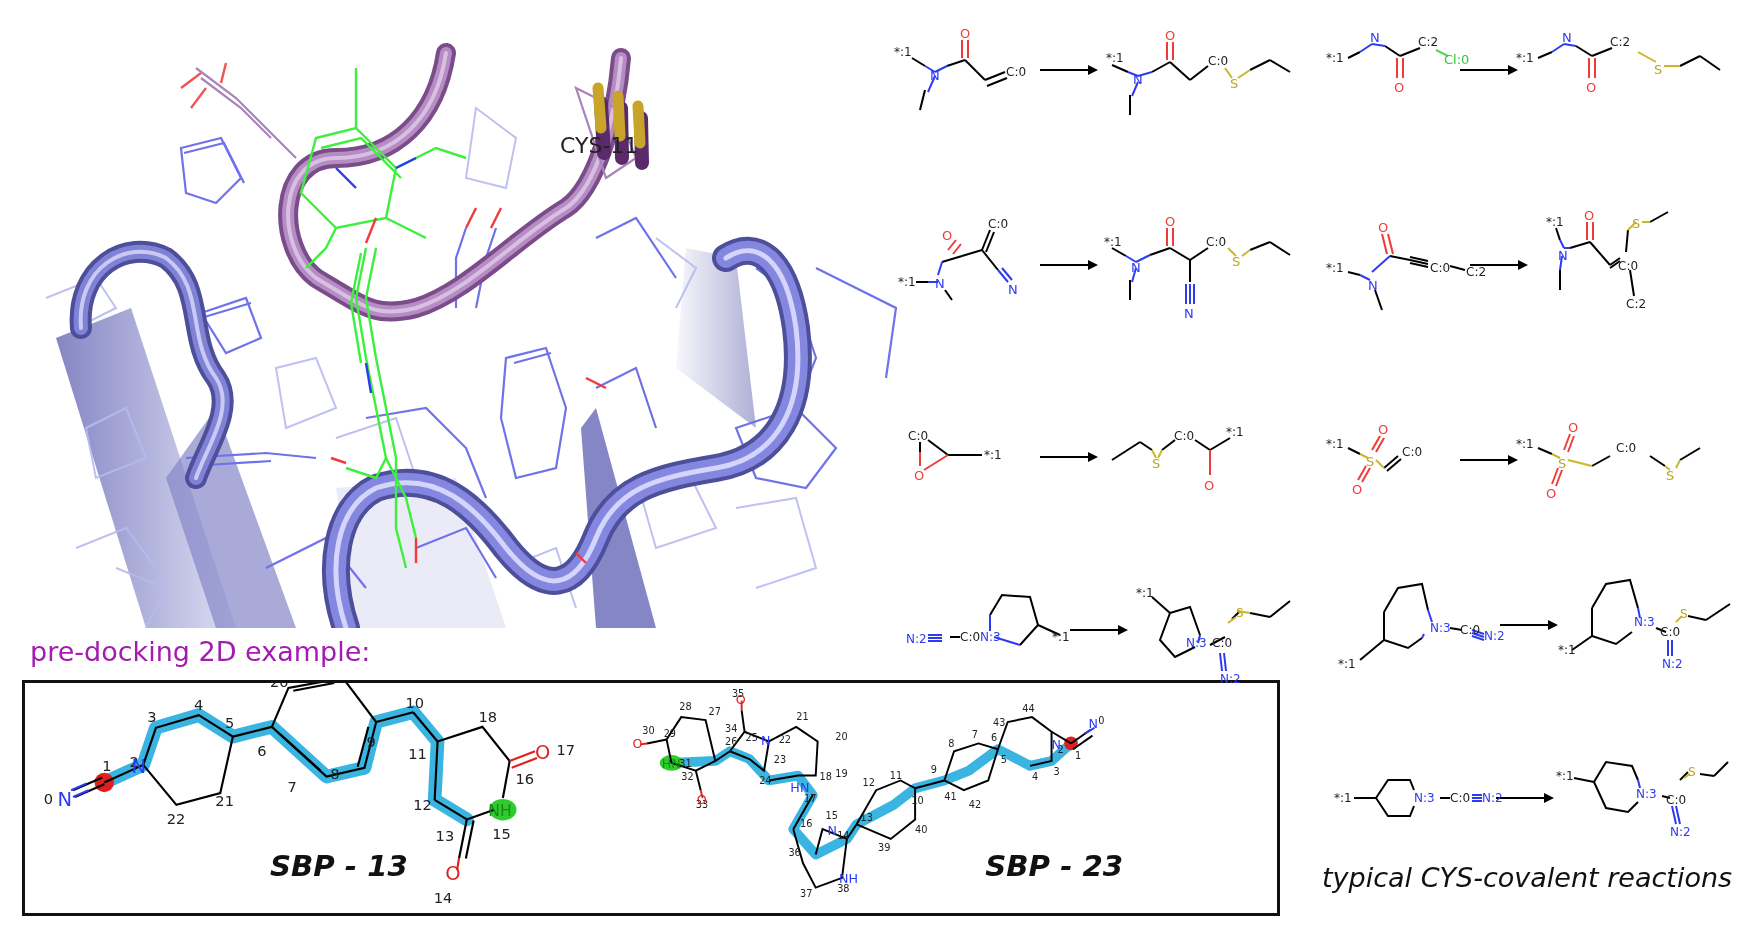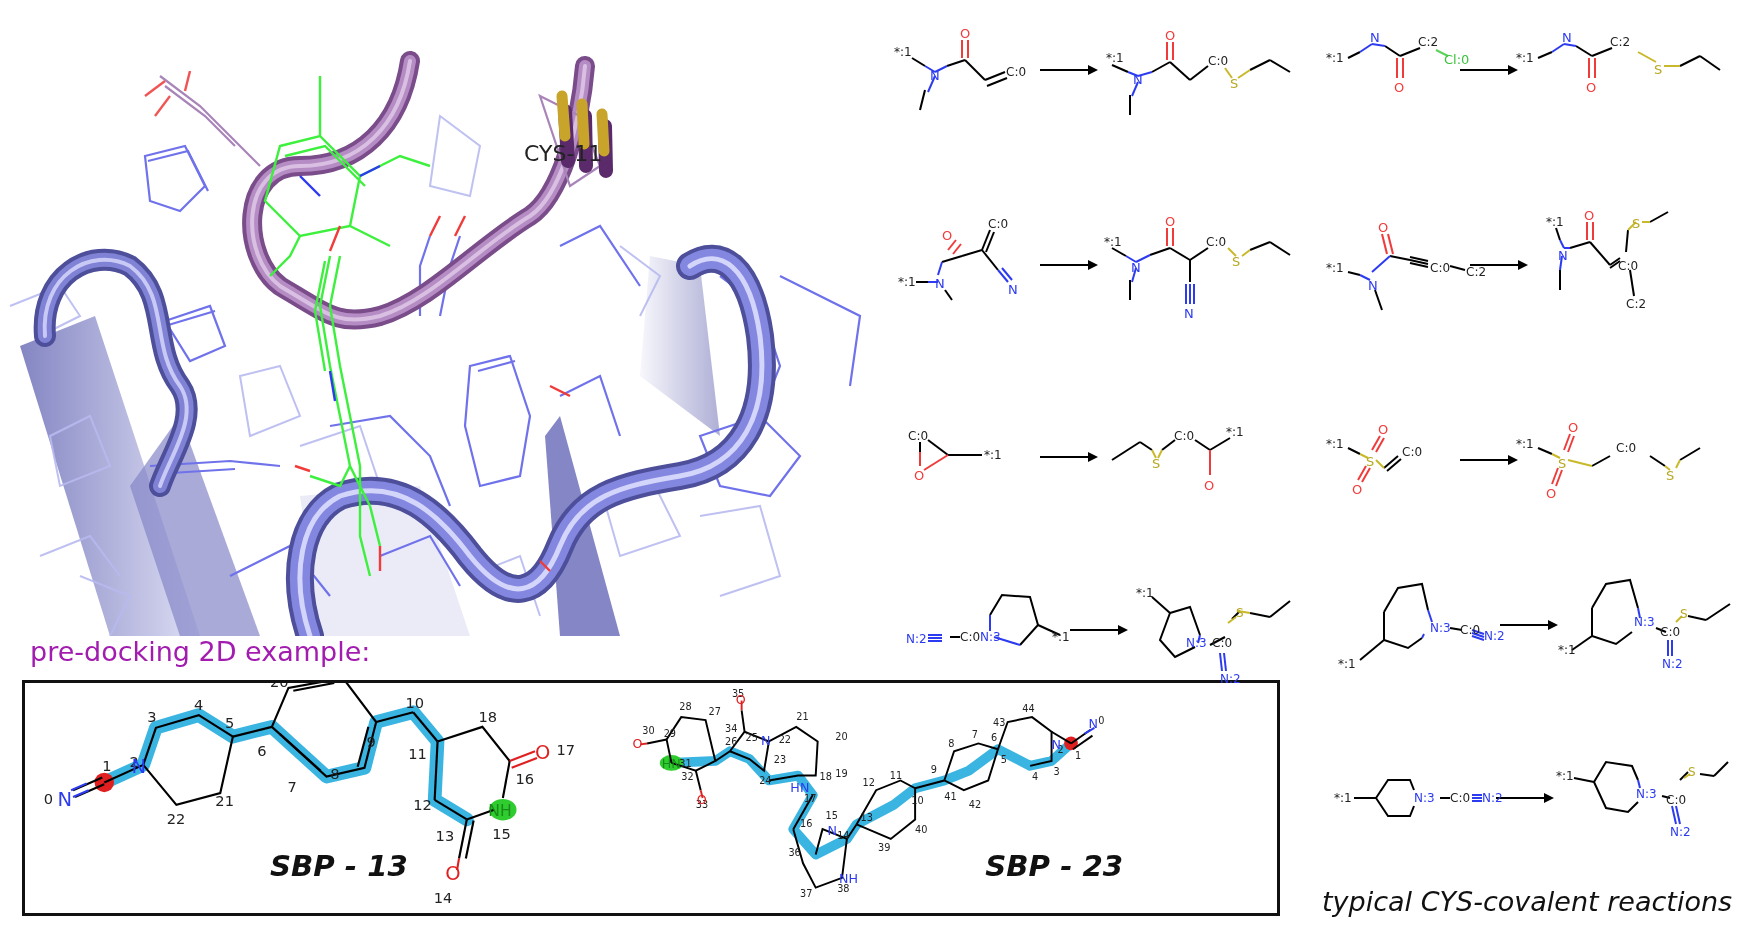--- a/index.html
+++ b/index.html
@@ -1,26 +1,26 @@
 <!DOCTYPE html>
 <html><head>
 <meta charset="utf-8">
 <style>
   html,body{margin:0;padding:0;background:#ffffff;}
   body{width:1758px;height:927px;position:relative;overflow:hidden;font-family:"DejaVu Sans",sans-serif;}
   .abs{position:absolute;}
-  #protein{left:0;top:16px;width:880px;height:620px;}
+  #protein{left:0;top:8px;width:880px;height:620px;padding-left:36px;}
   #protein svg{width:100%;height:100%;display:block;}
   .caption{font-family:"DejaVu Sans",sans-serif;font-size:27px;color:#a21caf;}
   #predock-caption{left:30px;top:636px;}
   #example-box{left:22px;top:680px;width:1258px;height:236px;border:3px solid #111;box-sizing:border-box;}
   #example-box svg{width:100%;height:100%;display:block;}
   .rxn{position:absolute;width:420px;height:150px;}
   .rxn svg{width:100%;height:100%;display:block;}
-  #reactions-caption{left:1322px;top:862px;font-style:italic;font-size:27px;color:#111;margin-top:24px;}
+  #reactions-caption{left:1322px;top:862px;font-style:italic;font-size:27px;color:#111;}
   .lbl-black{fill:#222;}
   text{font-family:"DejaVu Sans",sans-serif;}
 </style>
 </head>
 <body>
 
 <div id="protein" class="abs">
   <svg viewBox="0 0 880 620">
     <defs>
       <linearGradient id="sheetL" x1="0" x2="1" y1="0" y2="0">

